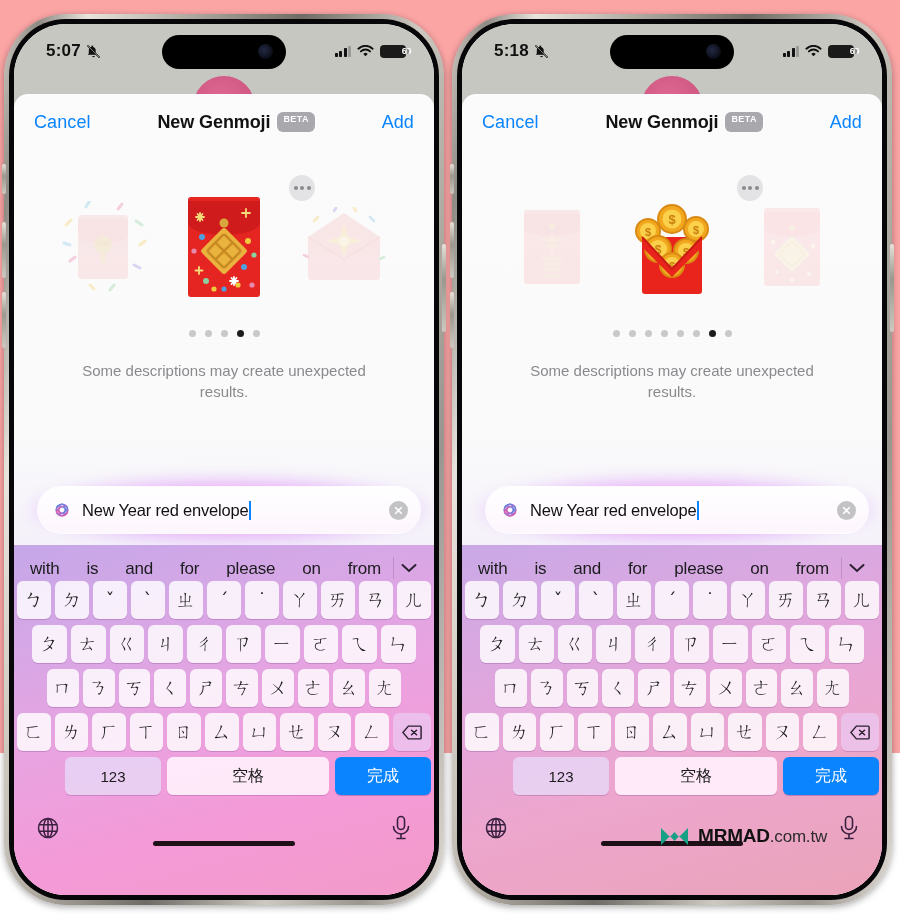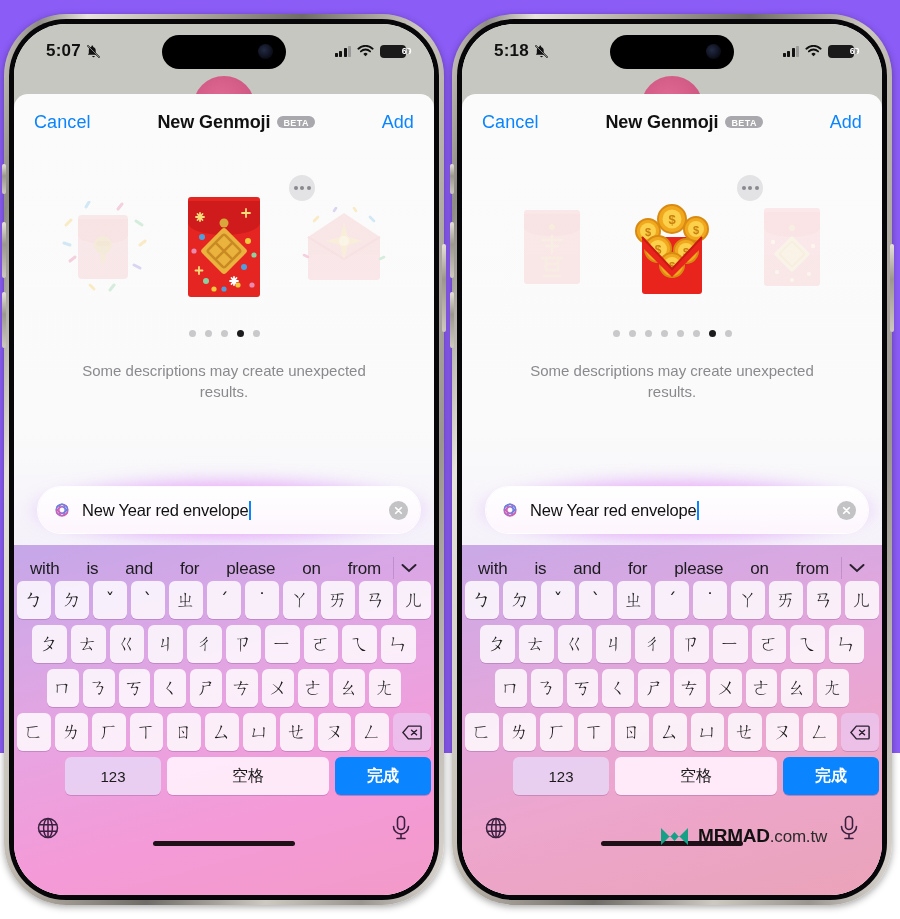--- a/index.html
+++ b/index.html
@@ -2,21 +2,21 @@
 <html><head>
 <meta charset="utf-8">
 <style>
   html,body{margin:0;padding:0;}
   body{
     width:900px;height:919px;
     background:#ffffff;
     font-family:"Liberation Sans","DejaVu Sans",sans-serif;
     overflow:hidden;
   }
-  .stage{position:relative;width:900px;height:753px;background:#8b5cf6;}
+  .stage{position:relative;width:900px;height:753px;background:#fca5a5;}
 
   
   .phone{
     position:absolute;top:14px;width:440px;height:891px;
   }
   .phone.left{left:4px;}
   .phone.right{left:452px;}
 
   .frame{
     position:absolute;inset:0;
@@ -103,21 +103,21 @@
     position:relative;height:56px;display:flex;align-items:center;
     justify-content:space-between;padding:0 20px;box-sizing:border-box;
   }
   .nav-btn{font-size:18px;color:#0a84ff;letter-spacing:.1px;cursor:pointer;}
   .nav-title{
     display:flex;align-items:center;gap:7px;
     font-size:18px;font-weight:700;color:#111;letter-spacing:-.1px;
   }
   .beta-pill{
     background:#a8a8ad;color:#fff;font-size:9px;font-weight:700;
-    padding:2px 6px 0 6px;border-radius:6px;letter-spacing:.4px;
+    padding:2px 6px 8px 6px;border-radius:6px;letter-spacing:.4px;
   }
 
   
   .carousel{
     position:relative;height:150px;margin-top:22px;
     display:flex;align-items:center;justify-content:center;gap:0;
   }
   .emoji-slot{
     display:flex;align-items:center;justify-content:center;
     position:relative;
@@ -219,21 +219,21 @@
     display:flex;align-items:center;justify-content:center;font-size:15px;color:#1a1a1a;
     box-shadow:0 1px 0 rgba(120,60,130,.28);cursor:pointer;margin-left:48px;
   }
   .key-space{
     flex:1;height:38px;border-radius:6px;background:rgba(255,240,252,.92);
     display:flex;align-items:center;justify-content:center;font-size:16px;color:#1a1a1a;
     box-shadow:0 1px 0 rgba(120,60,130,.28);cursor:pointer;
   }
   .key-done{
     flex:0 0 96px;height:38px;border-radius:6px;background:#0a84ff;
-    display:flex;align-items:center;justify-content:center;font-size:16px;color:#fff;font-weight:700;
+    display:flex;align-items:center;justify-content:center;font-size:16px;color:#fff;font-weight:400;
     box-shadow:0 1px 0 rgba(80,40,130,.3);cursor:pointer;
   }
   .kbbottom{
     position:relative;height:54px;display:flex;align-items:center;
     justify-content:space-between;padding:0 22px;box-sizing:border-box;
   }
   .home-indicator{
     position:absolute;left:50%;transform:translateX(-50%);bottom:9px;
     width:142px;height:5px;border-radius:3px;background:#1d1117;
   }

